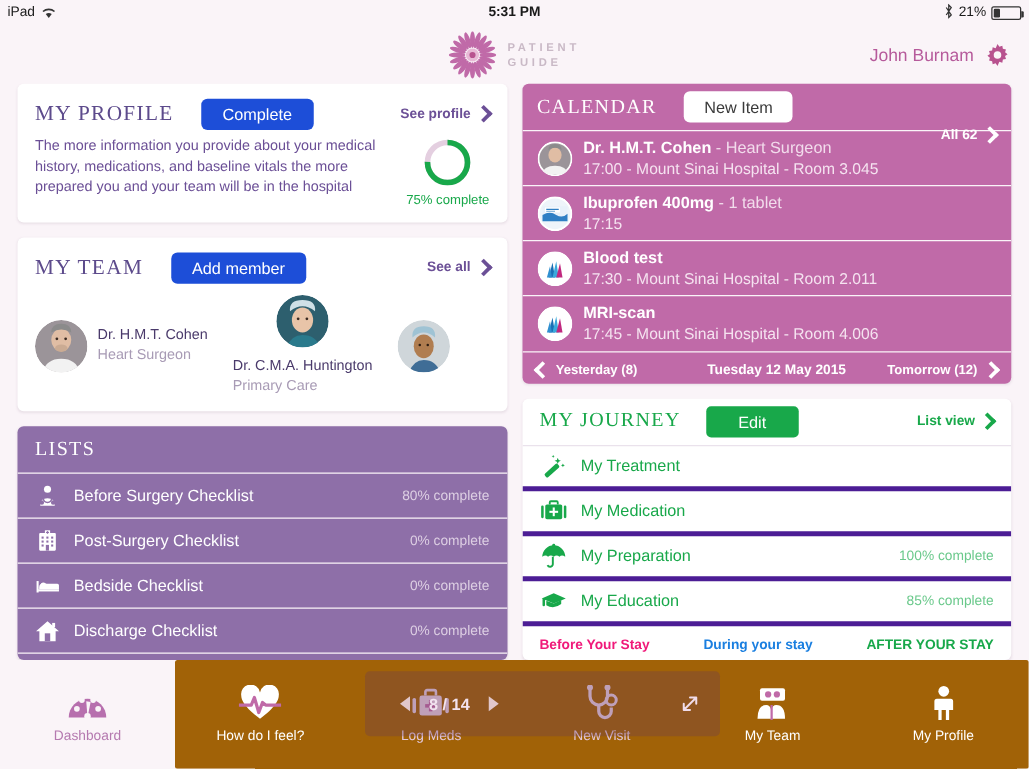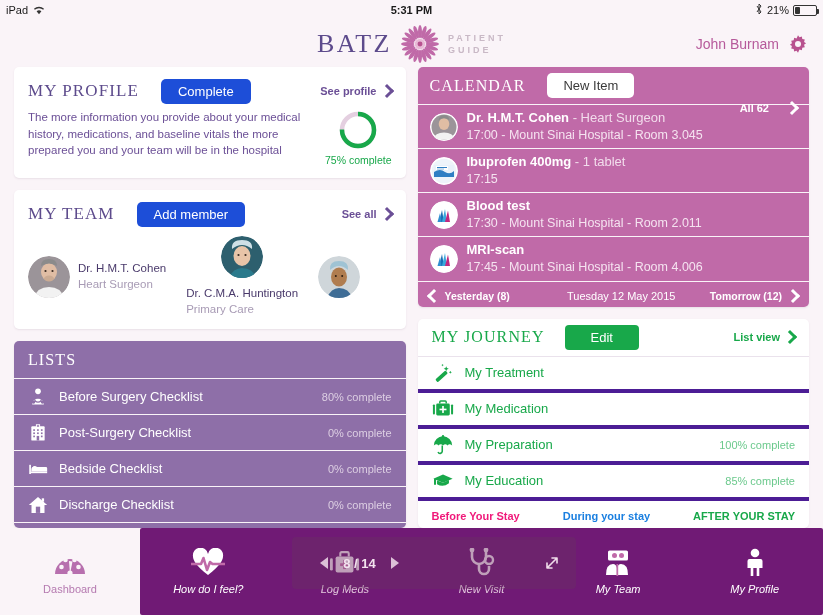--- a/index.html
+++ b/index.html
@@ -160,40 +160,40 @@
   .cal-title {
     font-family: "Liberation Serif", serif; color: #fff;
     font-size: 16px; letter-spacing: 1.1px;
   }
   .btn-white {
     background: #fff; color: #3a3a3a; border: none; border-radius: 5px;
     font-size: 13px; padding: 5px 16px; margin-left: 22px; cursor: pointer;
     font-family: "Liberation Sans", sans-serif;
   }
   .cal-link {
-    margin-left: auto; display: flex; align-items: center; gap: 18px;
+    margin-left: auto; display: flex; align-items: center; gap: 5px;
     color: #fff; font-size: 11px; font-weight: bold; margin-top: 44px;
   }
   .cal-row {
     display: flex; align-items: center; gap: 9px;
     padding: 5px 12px; min-height: 36px; cursor: pointer;
     border-bottom: 1.5px solid #faf4f8;
   }
   .cal-ico { width: 28px; height: 28px; border-radius: 50%; overflow: hidden; flex: none; }
   .cal-l1 { font-size: 13px; color: #fff; line-height: 1.3; }
   .cal-l1 b { font-weight: bold; }
   .cal-l1 .dim { color: #f2dcec; font-weight: normal; }
   .cal-l2 { font-size: 12.5px; color: #f5e3f0; line-height: 1.3; }
   .cal-foot {
     height: 28px; display: flex; align-items: center; padding: 0 11px;
     color: #fff; font-size: 10.5px; font-weight: bold;
   }
   .cal-foot .mid {
     position: absolute; left: 16px; right: 0; text-align: center;
-    font-weight: normal; font-size: 11px; pointer-events: none;
+    font-weight: bold; font-size: 11px; pointer-events: none;
   }
   .cal-foot-wrap { position: relative; }
   .foot-btn { display: flex; align-items: center; gap: 6px; cursor: pointer; }
 
   
   .card-journey {
     background: #fff; border-radius: 5px; overflow: hidden;
     box-shadow: 0 1px 2px rgba(120,90,120,.13);
   }
   .jr-head {
@@ -236,23 +236,22 @@
   }
   .tab {
     flex: 1; display: flex; flex-direction: column;
     align-items: center; justify-content: center; gap: 5px;
     cursor: pointer; position: relative;
   }
   .tab-lbl { font-size: 11px; }
   .tab-dash .tab-lbl { color: #b57ab0; }
   .tab-dash svg { fill: #b76fae; }
   .tabs-pink {
-    background: #701a75; flex: 1; display: flex;
+    background: #a16207; flex: 1; display: flex;
     border-radius: 2px;
-    font-style: italic;
   }
   .tabs-pink .tab-lbl { color: #fff; }
   .tabs-pink svg { fill: #fff; }
   .tab-dim .tab-lbl { color: #e3c8dd; }
   .tab-dim svg { fill: #e6cde1; }
 
   
   .nav-overlay {
     position: absolute; left: 292px; top: 537px;
     width: 284px; height: 52px;
@@ -295,21 +294,20 @@
     </span>
     <span>21%</span>
     <span class="batt">
         <span class="batt-fill"></span>
       </span>
   </div>
 </div>
 
 <div class="appheader">
   <div class="logo-wrap">
-    <div class="logo-batz">BATZ</div>
     <svg class="logo-flower" viewBox="0 0 40 40">
       <g transform="translate(20,20)">
         <g id="pet">
             <ellipse cx="0" cy="-13" rx="2.1" ry="7" fill="#c06aa8"></ellipse>
           </g>
         <use href="#pet" transform="rotate(18)"></use>
           <use href="#pet" transform="rotate(36)"></use>
         <use href="#pet" transform="rotate(54)"></use>
           <use href="#pet" transform="rotate(72)"></use>
         <use href="#pet" transform="rotate(90)"></use>

